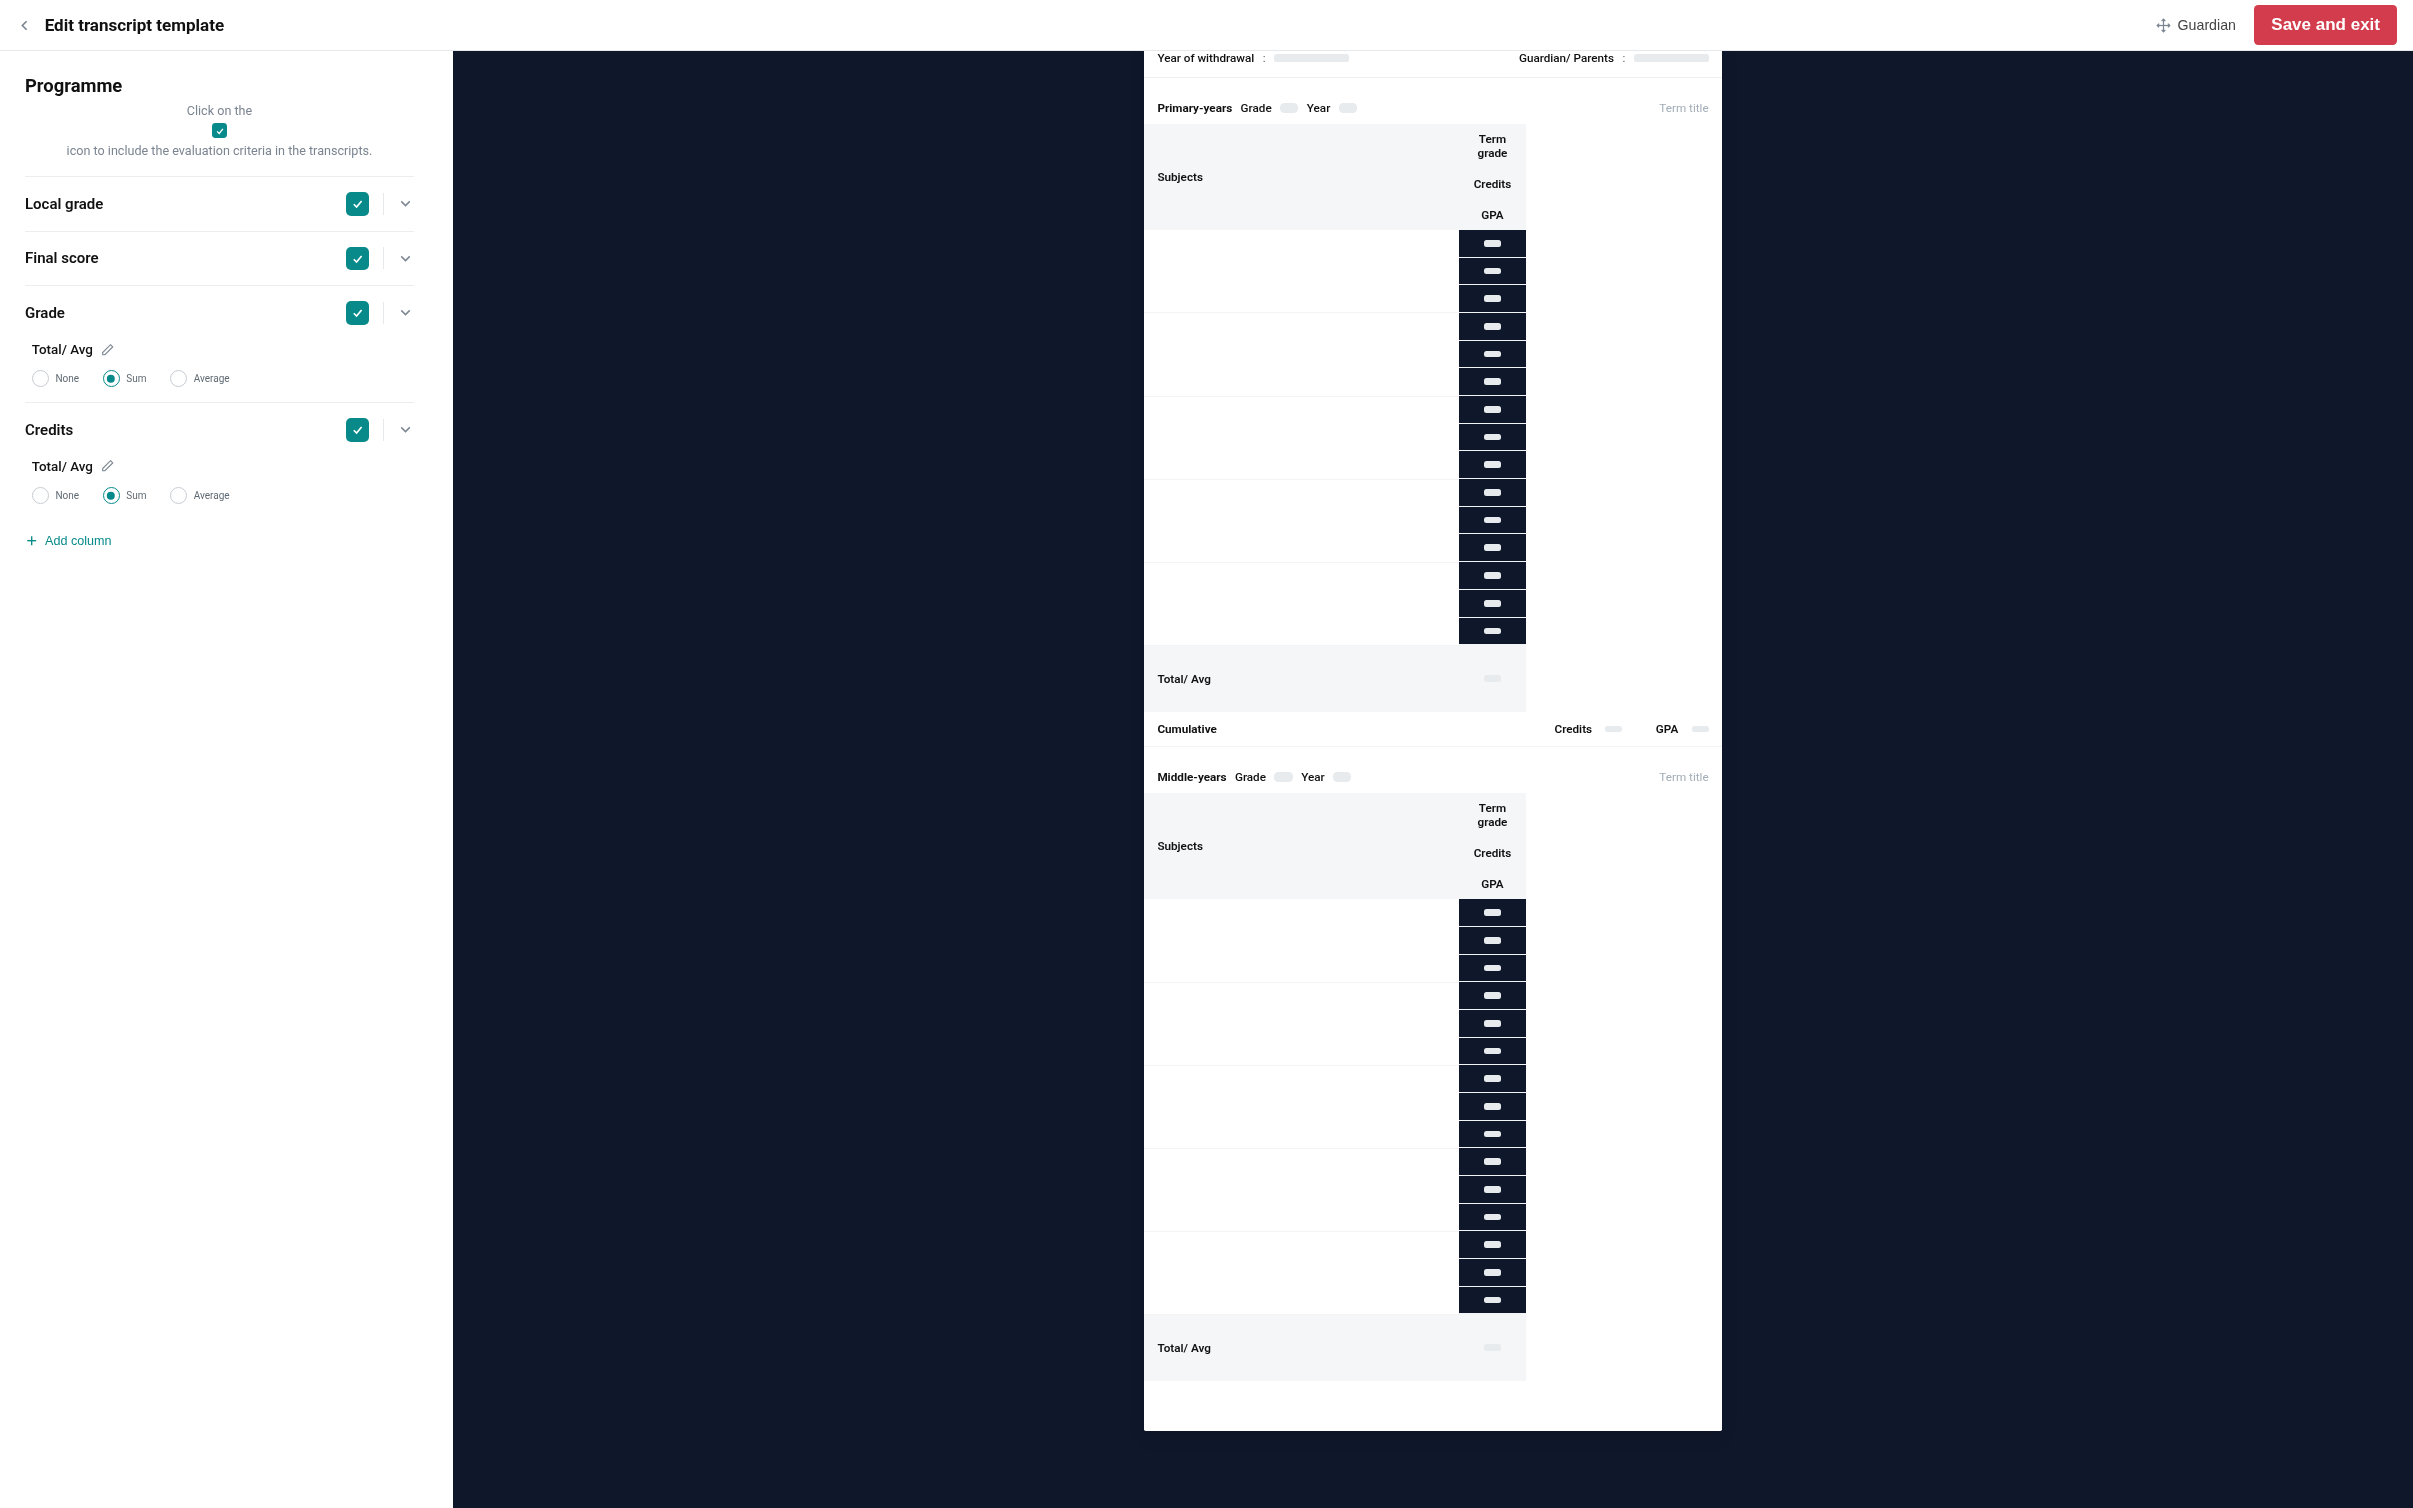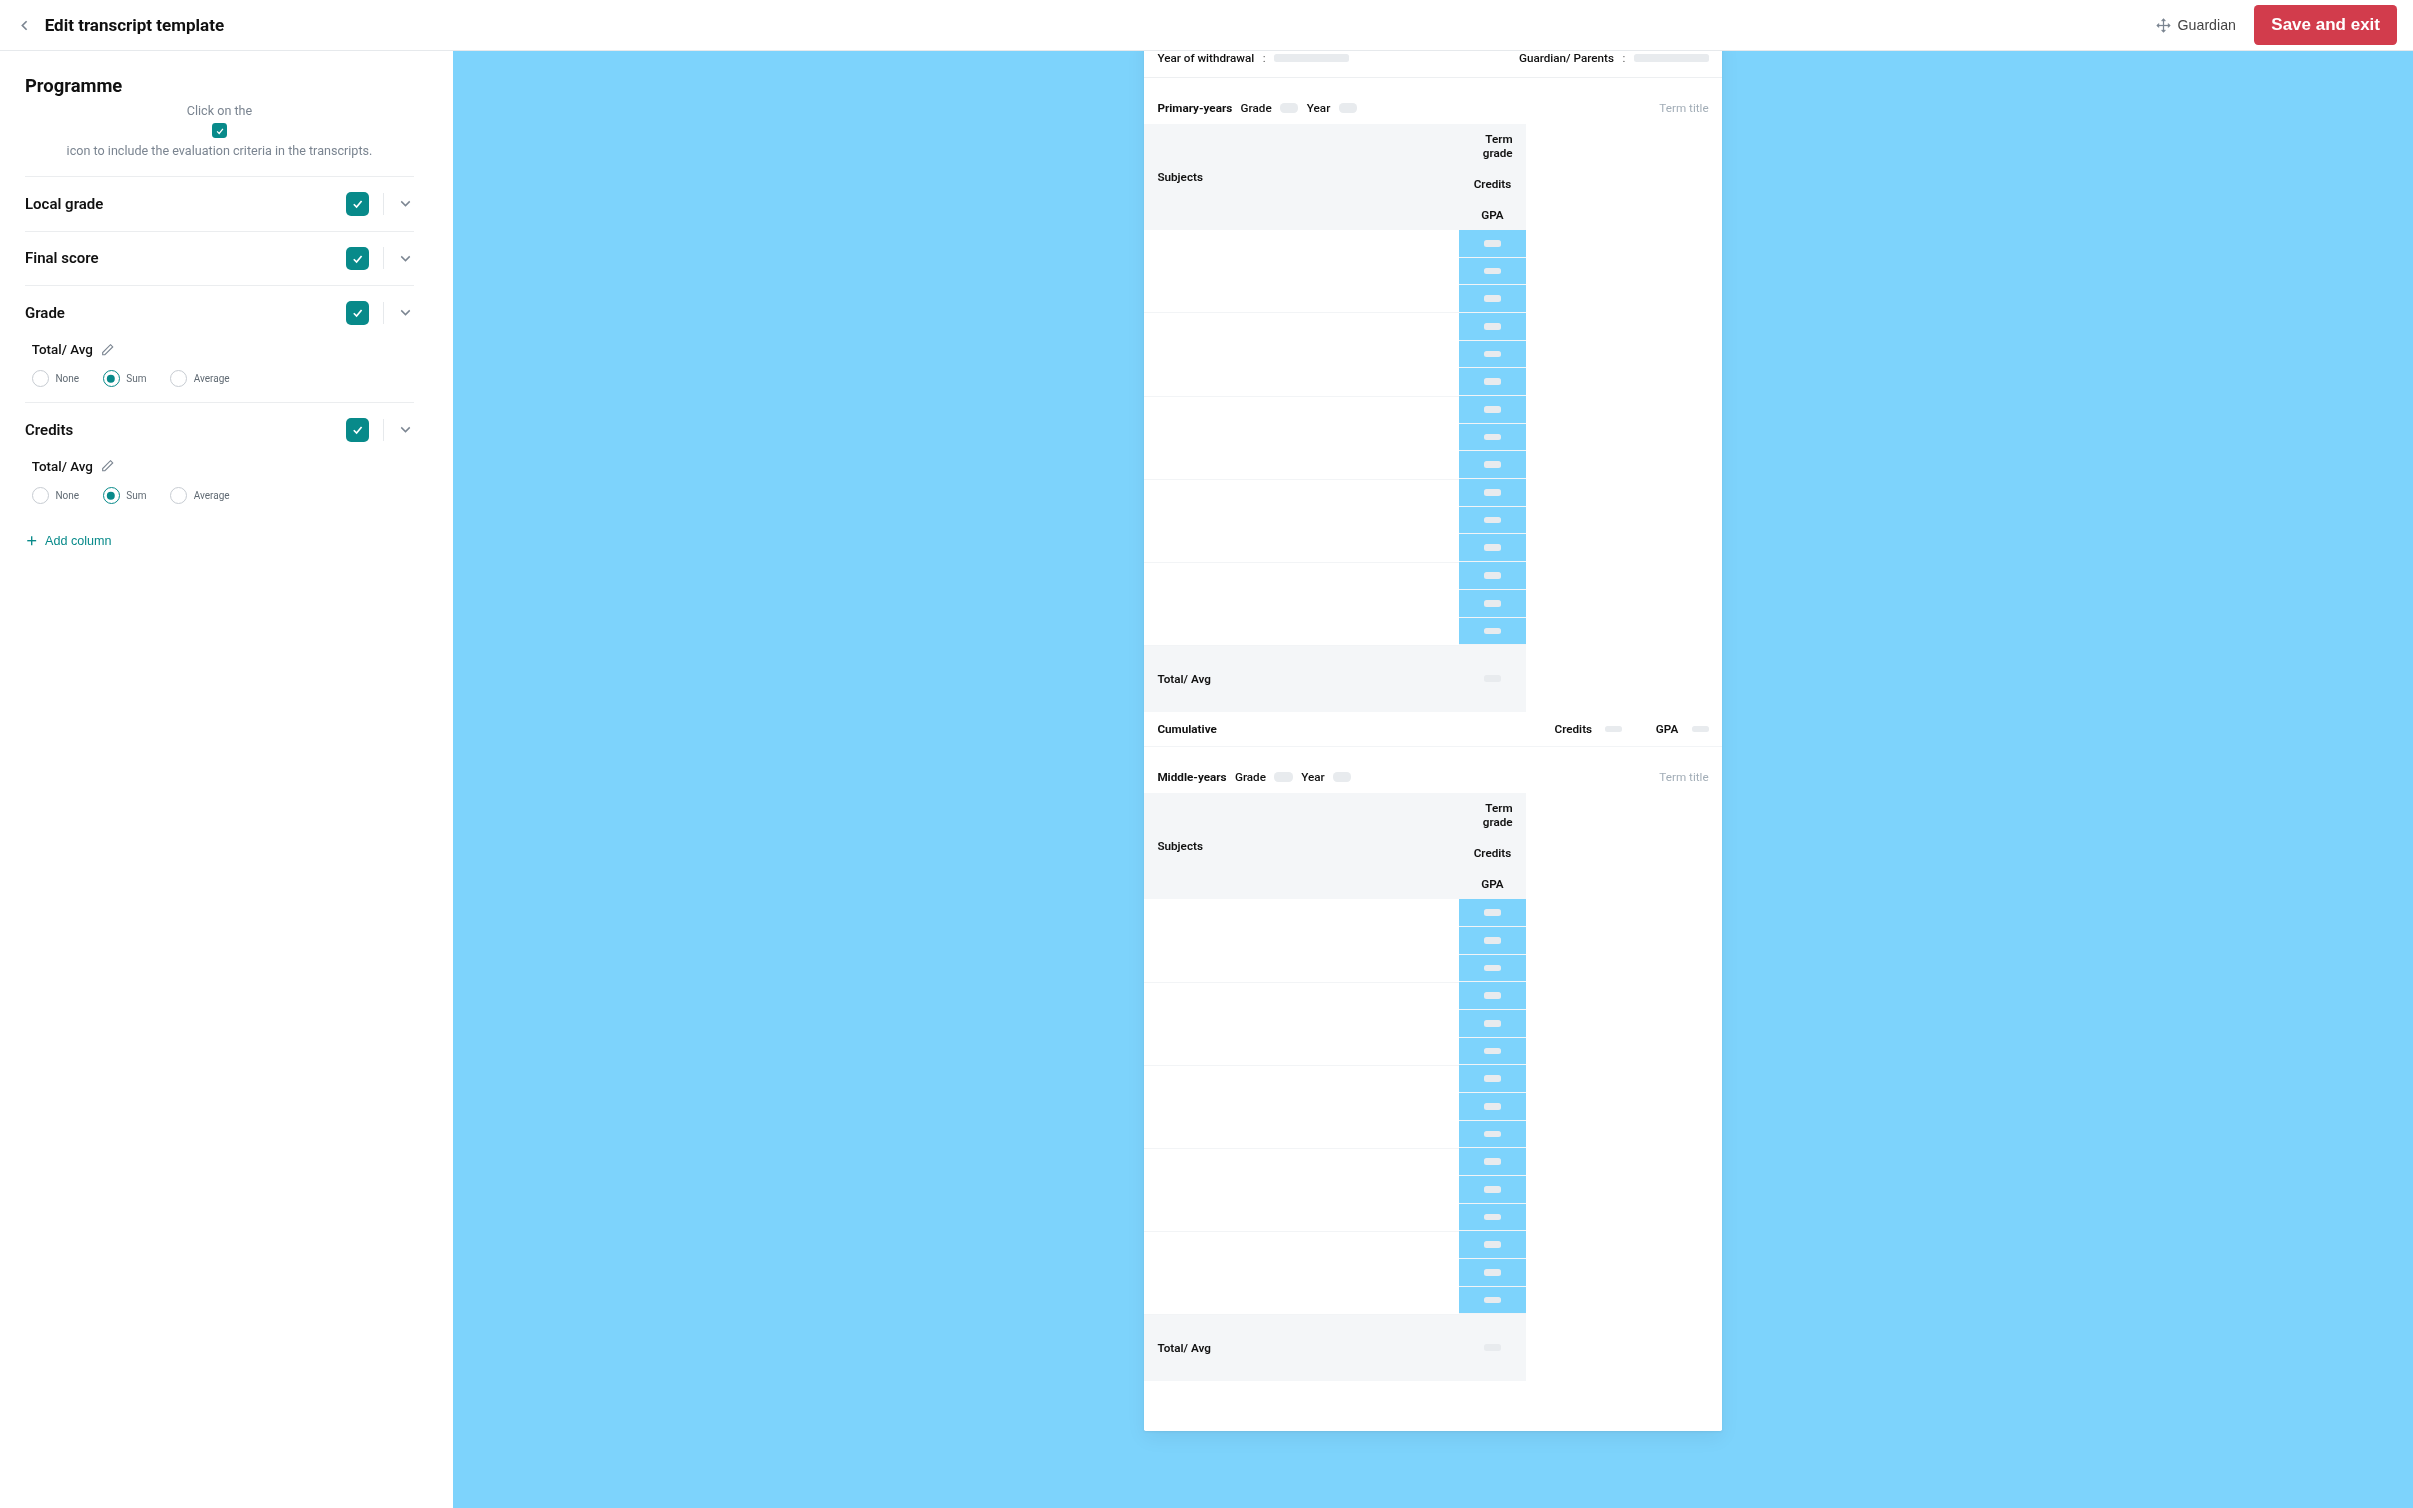--- a/index.html
+++ b/index.html
@@ -56,21 +56,21 @@
     height: calc(100% - 51px);
   }
   .left {
     width: 453px;
     min-width: 453px;
     padding: 23.5px 39px 23.5px 25px;
     overflow-y: auto;
   }
   .right {
     flex: 1;
-    background: #7dd3fc;
+    background: #0f172a;
     display: flex;
     justify-content: center;
     align-items: flex-start;
     overflow: hidden;
   }
 
   
   .section-title {
     font-size: 18.4px; font-weight: 700; margin-bottom: 6.7px;
   }
@@ -172,21 +172,21 @@
 
   table.grid {
     width: 100%; border-collapse: collapse; font-size: 11.7px;
   }
   .grid th {
     background: #f4f6f8;
     text-align: left;
     font-weight: 600;
     padding: 8.4px 13.4px;
   }
-  .grid th.right, .grid td.right { text-align: right; width: 67px; }
+  .grid th.right, .grid td.right { text-align: center; width: 67px; }
   .grid td {
     padding: 10px 13.4px;
     border-bottom: 0.8px solid #f2f4f6;
   }
   .grid tr.total td {
     background: #f4f6f8;
     font-weight: 600;
     border-bottom: none;
   }
   .skel-subj { background:#e8ebee; border-radius:2.5px; height:8.4px; width:117px; }

